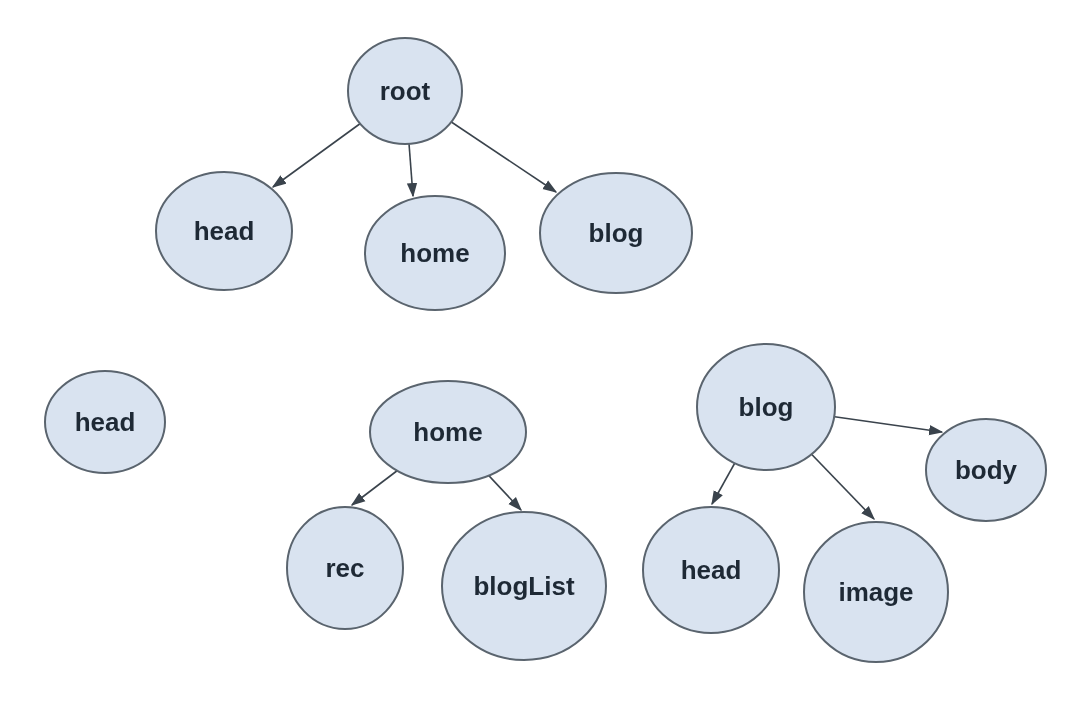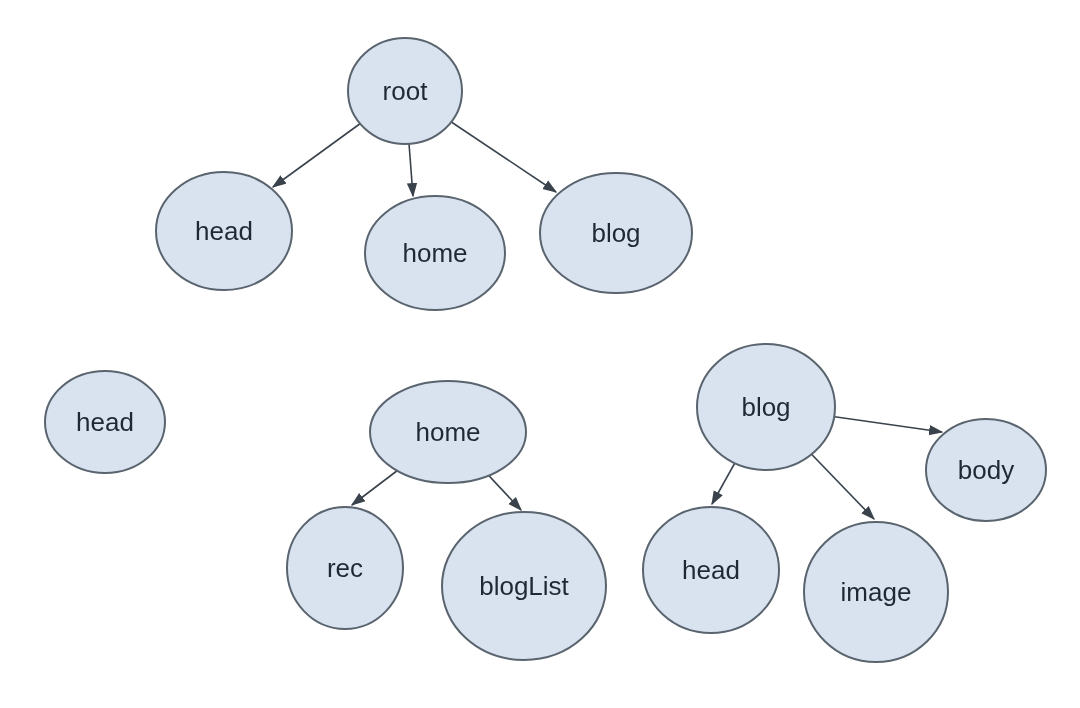--- a/index.html
+++ b/index.html
@@ -9,20 +9,21 @@
     width: 1080px;
     height: 708px;
     overflow: hidden;
     font-family: "Liberation Sans", sans-serif;
   }
   .canvas {
     position: relative;
     width: 1080px;
     height: 708px;
     background: #ffffff;
+    font-weight: bold;
   }
   svg {
     display: block;
     width: 1080px;
     height: 708px;
   }
   svg text {
     font-family: "Liberation Sans", sans-serif;
     pointer-events: none;
   }

